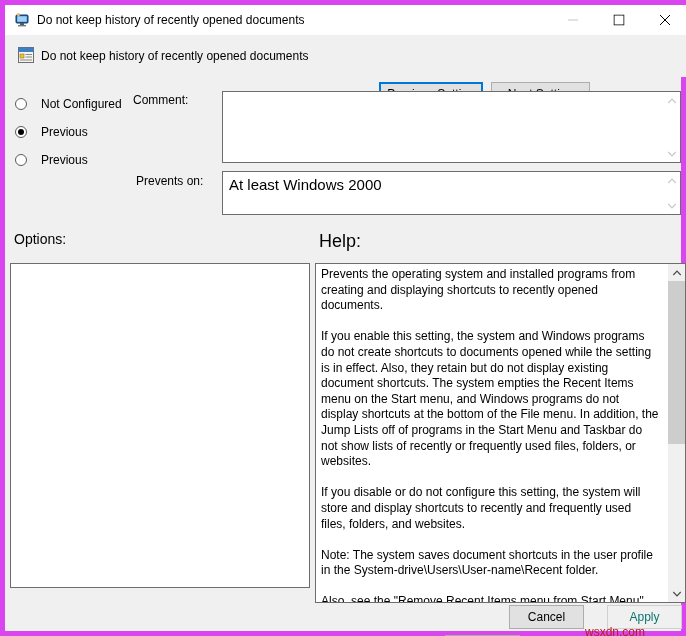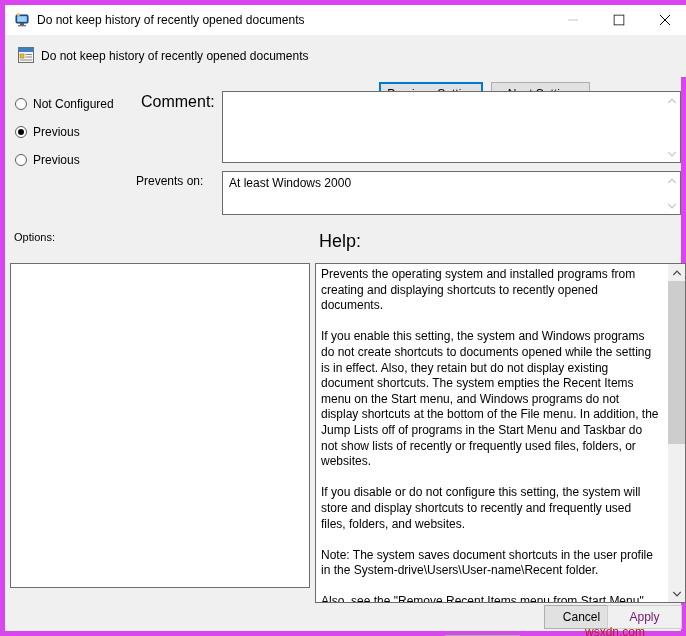--- a/index.html
+++ b/index.html
@@ -129,29 +129,29 @@
   .radio-circle.checked::after {
     content: "";
     position: absolute;
     left: 2px; top: 2px;
     width: 6px; height: 6px;
     border-radius: 50%;
     background: #000000;
   }
   .radio-label {
     position: absolute;
-    left: 18px; top: 0;
+    left: 26px; top: 0;
     font-size: 12px;
   }
 
   
   #label-comment {
     position: absolute;
-    left: 136px; top: 88px;
-    font-size: 16px;
+    left: 128px; top: 88px;
+    font-size: 12px;
   }
   #label-supported {
     position: absolute;
     left: 131px; top: 169px;
     font-size: 12px;
   }
   #comment-box {
     position: absolute;
     left: 217px; top: 86px;
     width: 459px; height: 72px;
@@ -163,21 +163,21 @@
     position: absolute;
     left: 217px; top: 166px;
     width: 459px; height: 44px;
     box-sizing: border-box;
     background: #ffffff;
     border: 1px solid #6d6d6d;
   }
   #supported-text {
     position: absolute;
     left: 6px; top: 4px;
-    font-size: 12px;
+    font-size: 15px;
   }
   .sb-disabled {
     position: absolute;
     right: 0; top: 0;
     width: 17px;
     height: 100%;
     background: #ffffff;
     border-left: 1px solid #ffffff;
   }
   .sb-disabled .arrow-up,
@@ -188,21 +188,21 @@
     height: 17px;
   }
   .sb-disabled .arrow-up { top: 0; }
   .sb-disabled .arrow-dn { bottom: 0; }
   .sb-disabled svg { position:absolute; left:50%; top:50%; transform:translate(-50%,-50%); }
 
   
   #label-options {
     position: absolute;
     left: 9px; top: 226px;
-    font-size: 11px;
+    font-size: 14px;
   }
   #label-help {
     position: absolute;
     left: 314px; top: 226px;
     font-size: 18px;
   }
 
   
   #options-panel {
     position: absolute;
@@ -268,26 +268,26 @@
     border: 1px solid #adadad;
     font-family: "Liberation Sans", sans-serif;
     font-size: 12px;
     color: #000000;
     text-align: center;
     line-height: 22px;
     cursor: default;
     padding: 0;
   }
   #btn-ok     { left: 440px; margin-top: 30px; }
-  #btn-cancel { left: 504px; margin-left: 35px; }
+  #btn-cancel { left: 504px; }
   #btn-apply  {
     left: 602px;
     background: #f0f0f0;
     border-color: #cfcfcf;
-    color: #701a75;
+    color: #0f766e;
   }
 
   #watermark {
     position: absolute;
     left: 580px; top: 620px;
     font-size: 12px;
     color: #b91c1c;
     white-space: nowrap;
   }
 </style>

